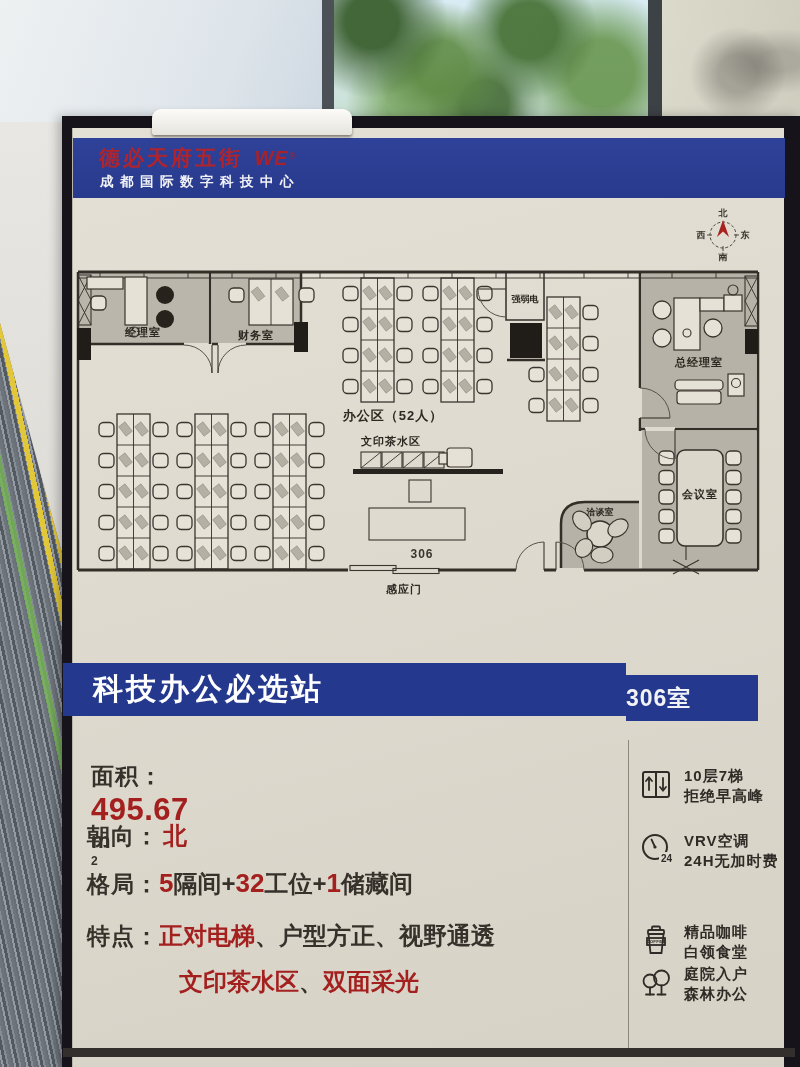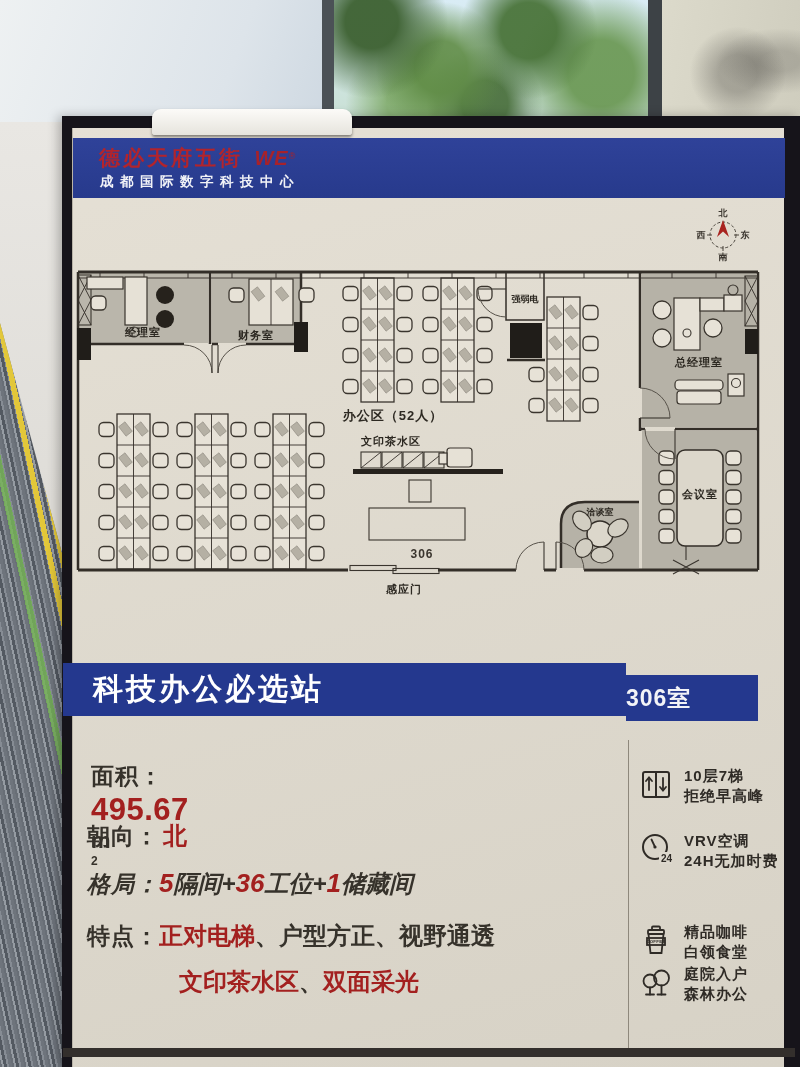--- a/index.html
+++ b/index.html
@@ -78,21 +78,21 @@
   
   .spec{position:absolute;left:14px;display:flex;align-items:baseline;white-space:nowrap;color:#36322b;font-weight:700;}
   .spec .lab{font-size:23px;letter-spacing:1px;}
   .red{color:#a3201f;}
   #spec-area{top:633px;flex-direction:column;}
   #spec-area .val{font-size:31px;letter-spacing:.5px;margin-left:4px;}
   #spec-area .unit{font-size:22px;margin-left:2px;}
   #spec-area sup{font-size:12px;}
   #spec-orient{top:692px;}
   #spec-orient .val2{font-size:24px;margin-left:4px;}
-  #spec-layout{top:740px;font-size:24px;font-style:italic;}
+  #spec-layout{top:740px;font-size:24px;}
   #spec-layout .n{font-size:26px;}
   #spec-feat1{top:792px;font-size:24px;}
   #spec-feat2{top:838px;left:106px;font-size:24px;font-weight:700;}
 
   
   #divider{position:absolute;left:555px;top:612px;width:1px;height:312px;background:#8e887c;}
   .amen{position:absolute;left:566px;display:flex;gap:11px;align-items:flex-start;}
   .amen .txt{font-size:15px;font-weight:700;color:#2f2b26;line-height:20px;letter-spacing:1px;white-space:nowrap;}
   .aicon{width:34px;height:34px;flex:0 0 34px;margin-top:1px;}
   .aicon .st{stroke:#2f2b26;stroke-width:2;fill:none;stroke-linecap:round;stroke-linejoin:round;}
@@ -450,21 +450,21 @@
           <sup>2</sup>
       </div>
       <div class="spec" id="spec-orient">
         <span class="lab">朝向：</span>
         <span class="val2 red">北</span>
       </div>
       <div class="spec" id="spec-layout">
         <span class="lab">格局：</span>
         <span class="n red">5</span>
           <span>隔间+</span>
-          <span class="n red">36</span>
+          <span class="n red">32</span>
           <span>工位+</span>
           <span class="n red">1</span>
           <span>储藏间</span>
       </div>
       <div class="spec" id="spec-feat1">
         <span class="lab">特点：</span>
         <span class="red">正对电梯</span>
           <span>、户型方正、视野通透</span>
       </div>
       <div class="spec" id="spec-feat2">

